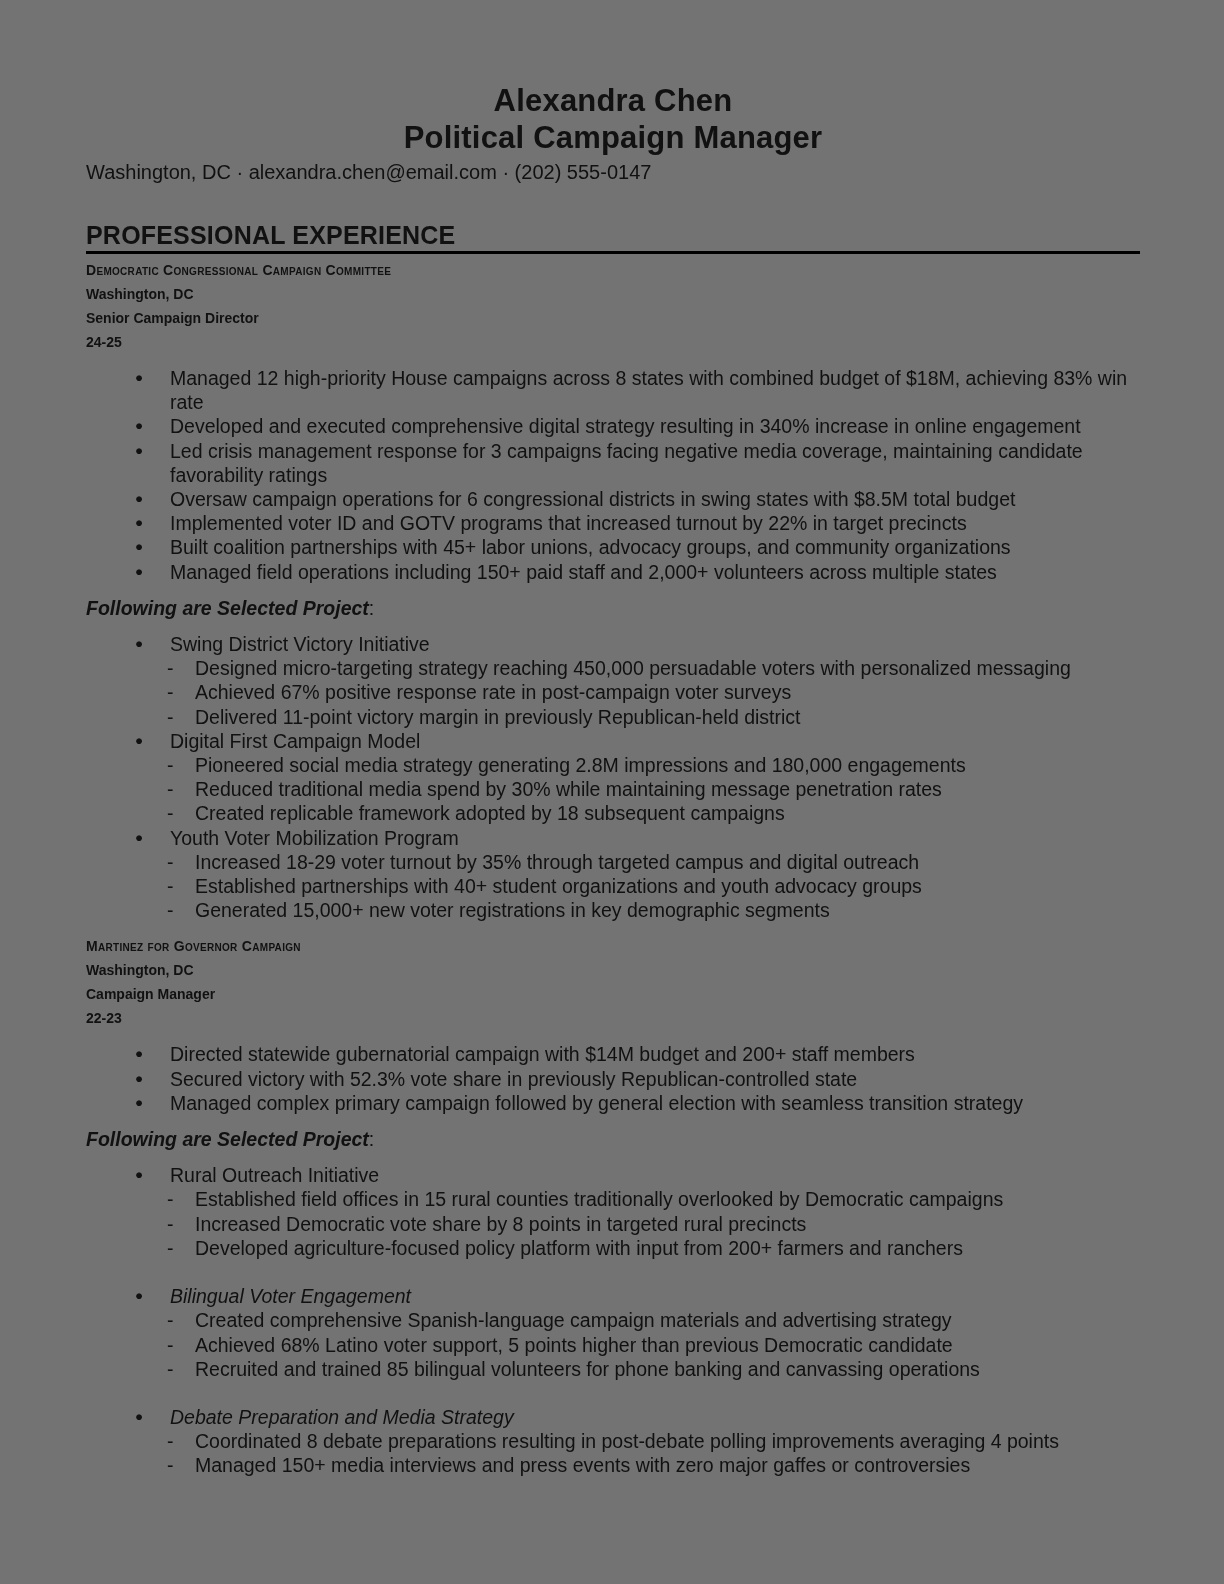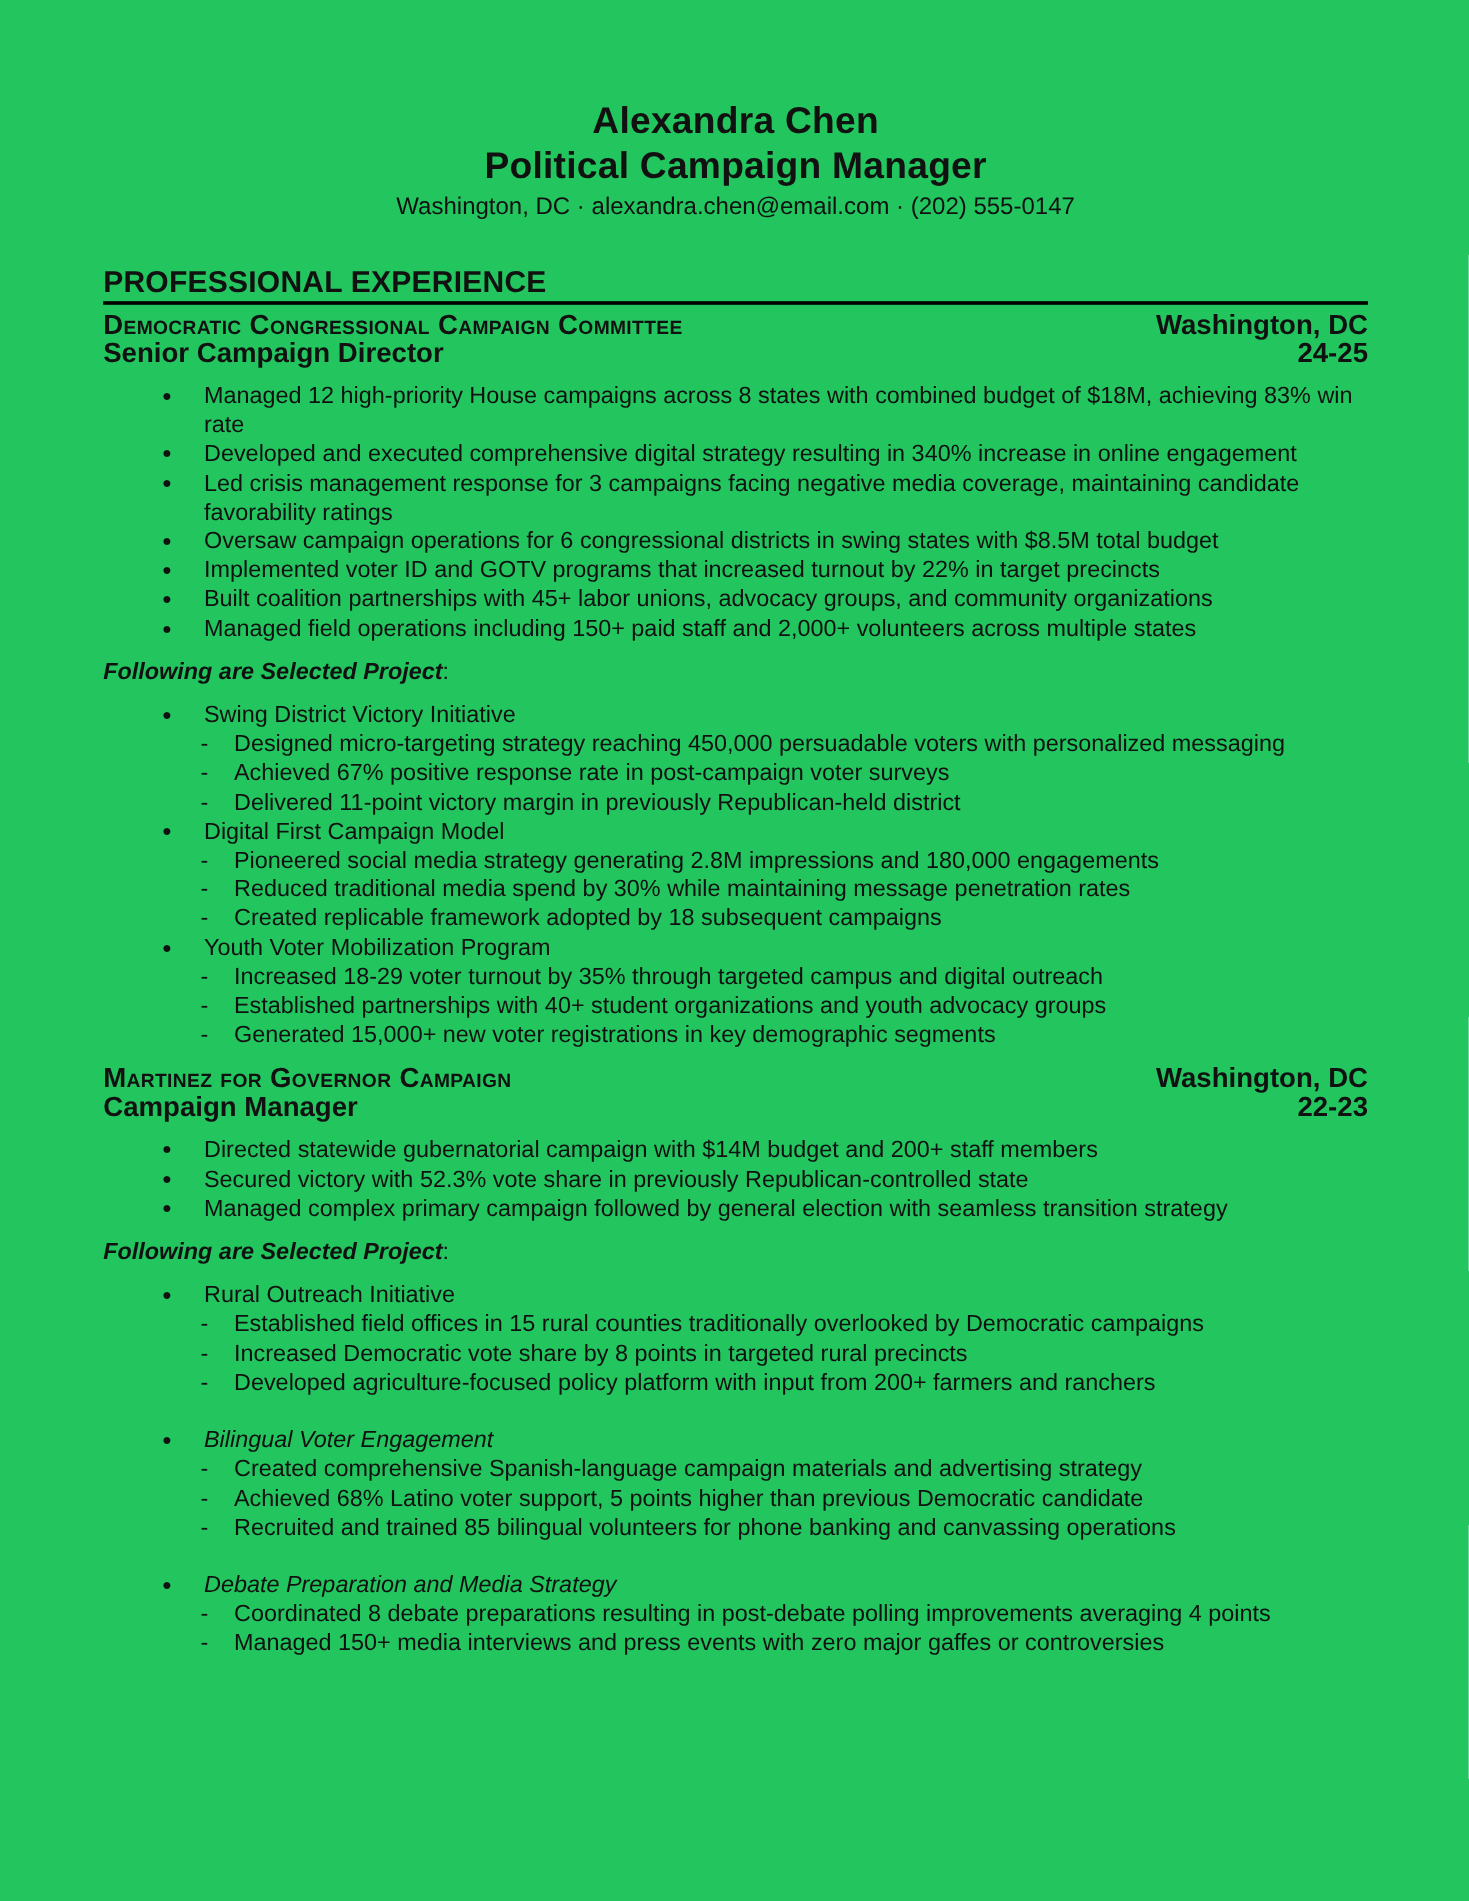--- a/index.html
+++ b/index.html
@@ -6,55 +6,56 @@
   body {
     width: 1224px; height: 1584px;
     font-family: "Liberation Sans", sans-serif;
     color: #111111;
     -webkit-font-smoothing: antialiased;
   }
   .page {
     box-sizing: border-box;
     width: 1224px; height: 1584px;
     padding: 82px 84px 40px 86px;
-    background: #22c55e;
+    background: #737373;
     overflow: hidden;
   }
   .name, .person-title {
     text-align: center;
     font-weight: 700;
     font-size: 31px;
     line-height: 37px;
     letter-spacing: 0.2px;
   }
   .contact {
-    text-align: center;
+    text-align: left;
     font-size: 20px;
     line-height: 25px;
     margin-top: 4px;
   }
   .section-heading {
     margin-top: 38px;
     font-size: 25px;
     font-weight: 700;
     line-height: 24px;
     letter-spacing: 0.2px;
   }
   .divider {
     border: 0;
     border-bottom: 3px solid #000000;
     margin: 4px 0 0 0;
   }
   .meta-row {
     display: flex;
     justify-content: space-between;
     align-items: baseline;
-    font-size: 23px;
+    font-size: 14px;
     font-weight: 700;
     line-height: 24px;
+    flex-direction: column;
   }
   .company-row { margin-top: 4px; }
   .company {
     font-variant: small-caps;
     letter-spacing: 0.3px;
   }
   .blist {
     list-style: none;
     margin: 12px; padding: 0;
     font-size: 19.5px;

